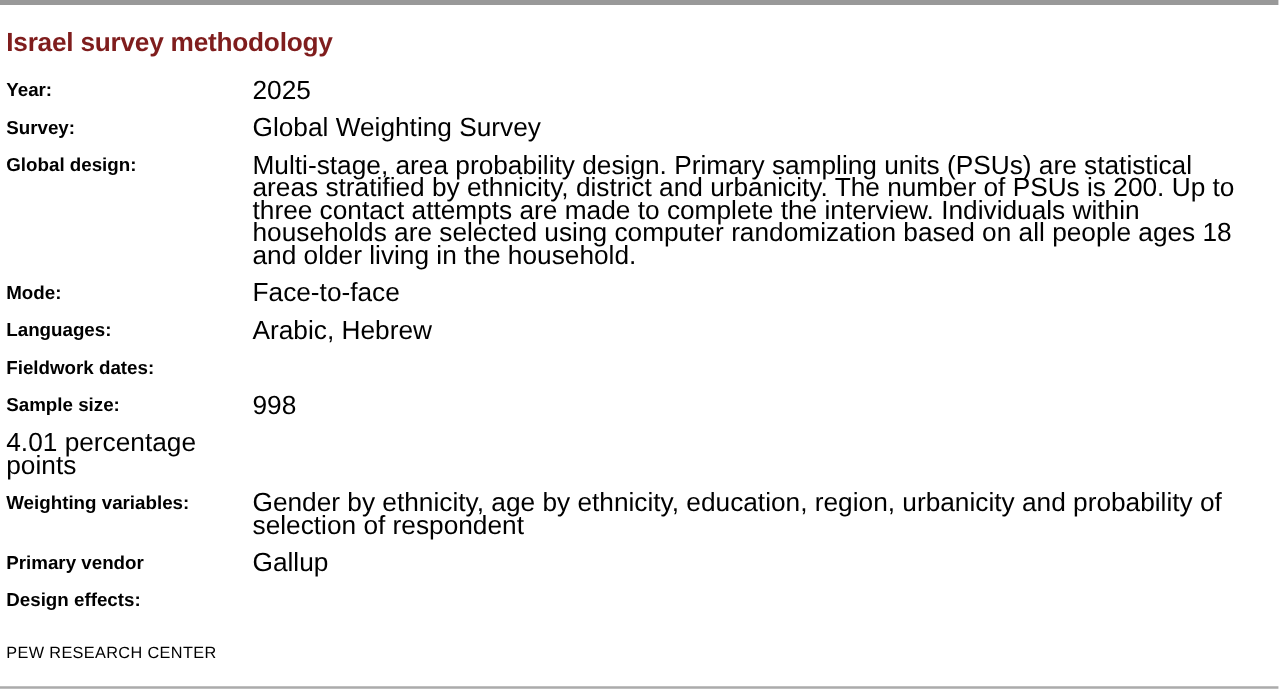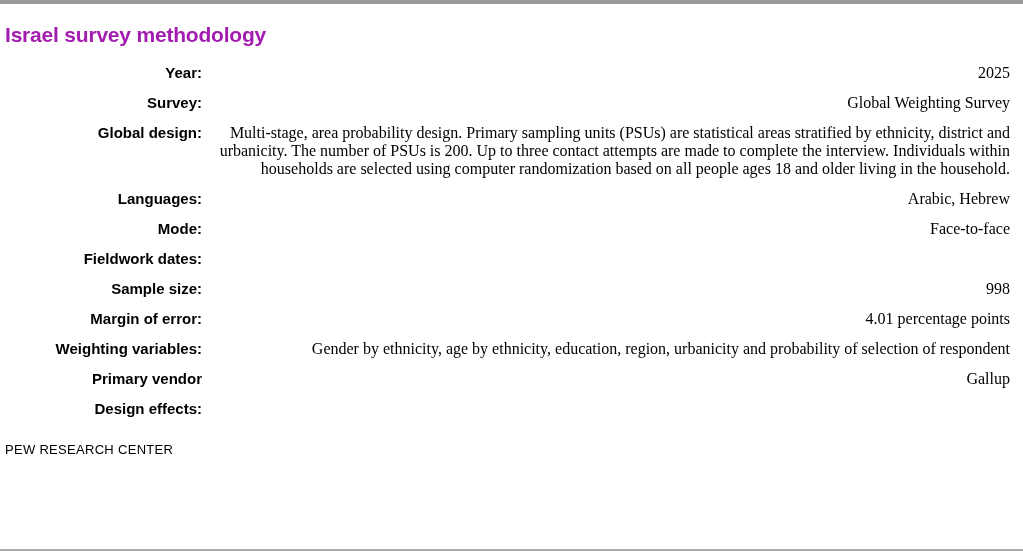--- a/index.html
+++ b/index.html
@@ -32,41 +32,39 @@
     top: 4px; left: 0;
     width: 100%;
     padding: 0 13px 0 5px;
   }
   .page-title {
     margin-top: 19px;
     margin-bottom: 17px;
     font-size: 21px;
     font-weight: bold;
     letter-spacing: -0.2px;
-    color: #a21caf;
+    color: #7f1d1d;
   }
   .meth-table { width: 100%; }
   .meth-row {
     display: grid;
     grid-template-columns: 197px 1fr;
     align-items: start;
     margin-bottom: 12px;
-    text-align: right;
   }
   .meth-label {
     font-size: 15px;
     font-weight: bold;
     line-height: 18px;
     padding-top: 0;
   }
   .meth-value {
-    font-size: 16px;
+    font-size: 21px;
     line-height: 18px;
     max-width: 808px;
-    font-family: Liberation Serif, serif;
   }
   .footer-brand {
     margin-top: 24px;
     font-size: 13px;
     font-weight: normal;
     letter-spacing: 0.3px;
   }
 </style>
 </head>
 <body>
@@ -88,40 +86,39 @@
         <div class="meth-label">Survey:</div>
         <div class="meth-value">Global Weighting Survey</div>
       </div>
 
       <div class="meth-row">
         <div class="meth-label">Global design:</div>
         <div class="meth-value">Multi-stage, area probability design. Primary sampling units (PSUs) are statistical areas stratified by ethnicity, district and urbanicity. The number of PSUs is 200. Up to three contact attempts are made to complete the interview. Individuals within households are selected using computer randomization based on all people ages 18 and older living in the household.</div>
       </div>
 
       <div class="meth-row">
-        <div class="meth-label">Languages:</div>
-        <div class="meth-value">Arabic, Hebrew</div>
+        <div class="meth-label">Mode:</div>
+        <div class="meth-value">Face-to-face</div>
       </div>
 
       <div class="meth-row">
-        <div class="meth-label">Mode:</div>
-        <div class="meth-value">Face-to-face</div>
+        <div class="meth-label">Languages:</div>
+        <div class="meth-value">Arabic, Hebrew</div>
       </div>
 
       <div class="meth-row">
         <div class="meth-label">Fieldwork dates:</div>
       </div>
 
       <div class="meth-row">
         <div class="meth-label">Sample size:</div>
         <div class="meth-value">998</div>
       </div>
 
       <div class="meth-row">
-        <div class="meth-label">Margin of error:</div>
         <div class="meth-value">4.01 percentage points</div>
       </div>
 
 
       <div class="meth-row">
         <div class="meth-label">Weighting variables:</div>
         <div class="meth-value">Gender by ethnicity, age by ethnicity, education, region, urbanicity and probability of selection of respondent</div>
       </div>
 
       <div class="meth-row">

